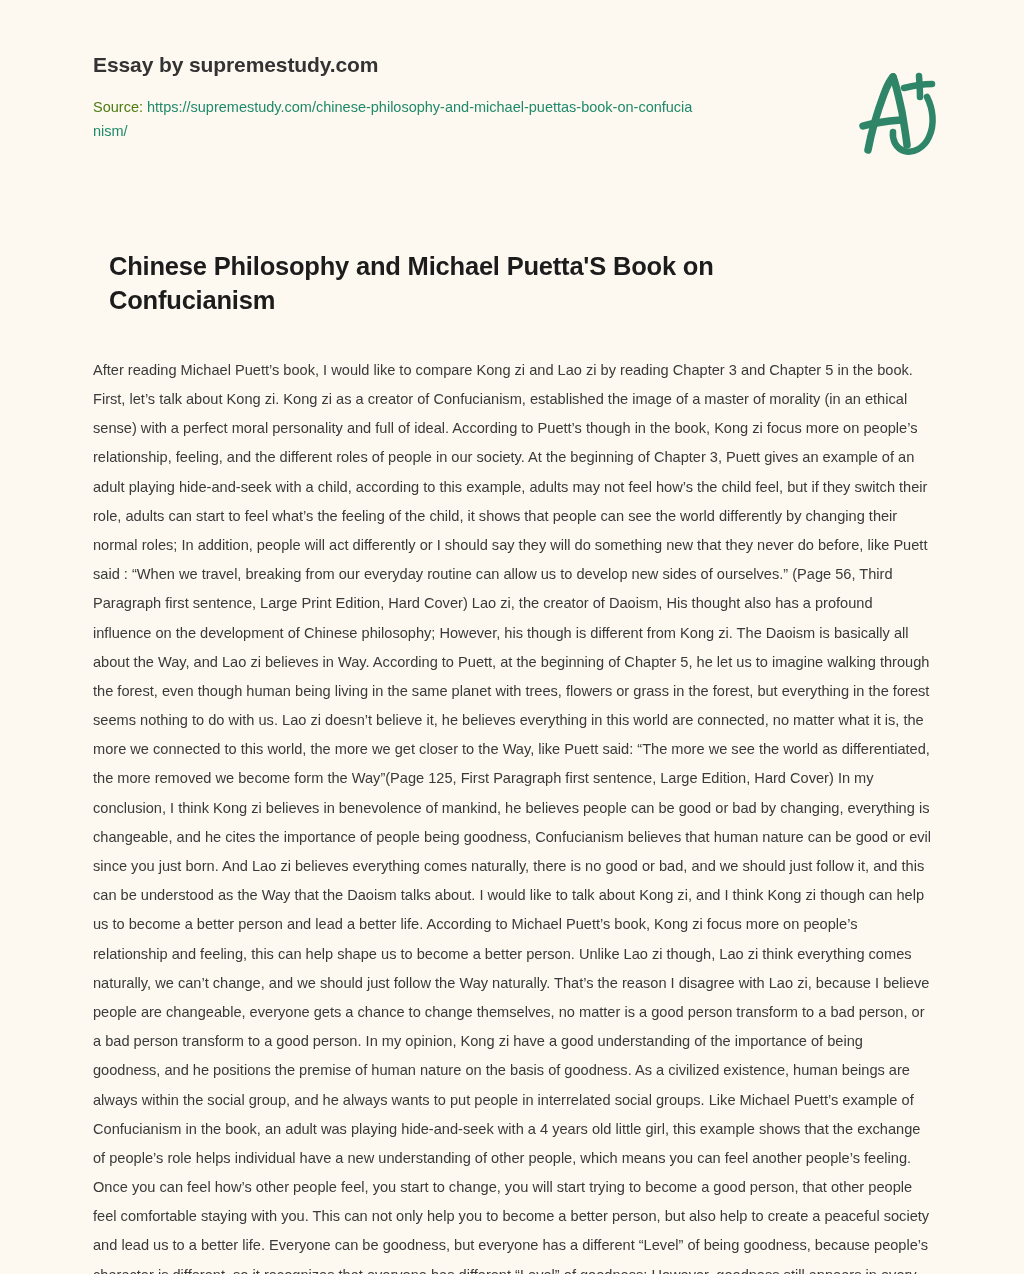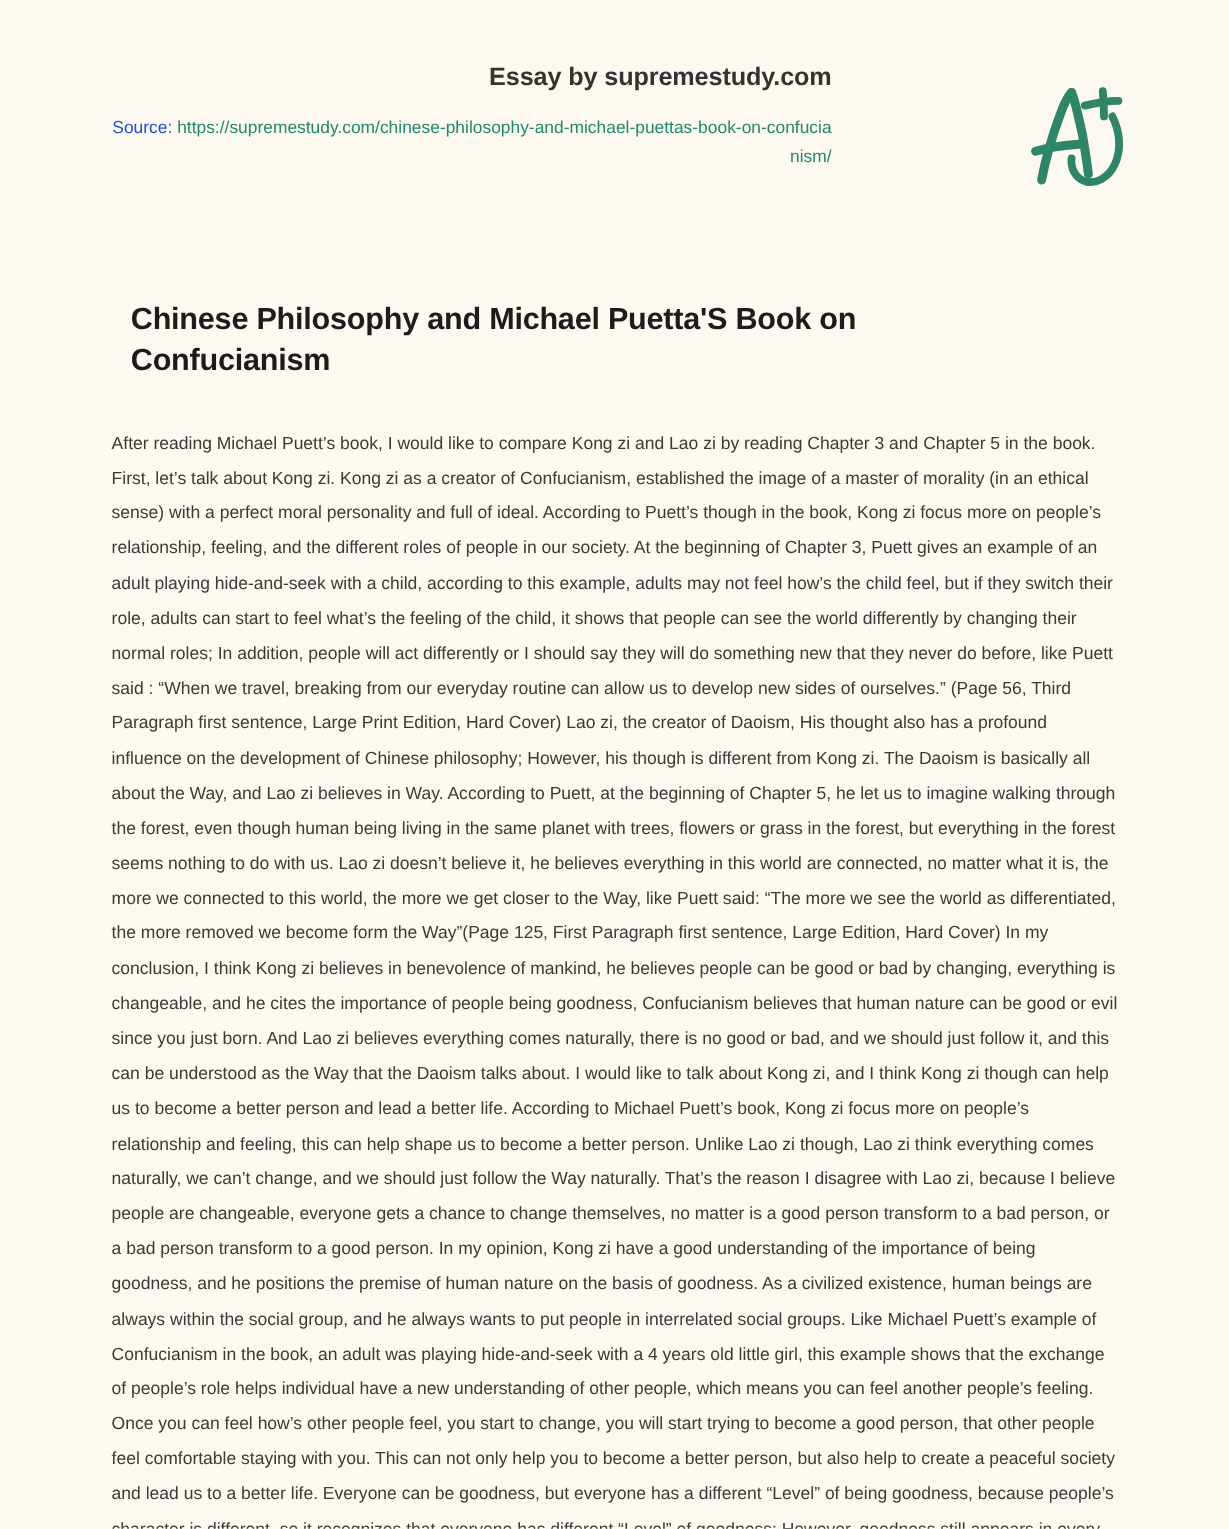--- a/index.html
+++ b/index.html
@@ -29,21 +29,20 @@
     left: 93px;
     top: 52px;
     right: 60px;
     display: flex;
     align-items: flex-start;
     justify-content: space-between;
   }
 
   .header-left {
     max-width: 730px;
-    text-align: right;
   }
 
   .essay-by {
     font-size: 21px;
     font-weight: bold;
     color: #333333;
     letter-spacing: -0.1px;
     line-height: 1.25;
     margin: 0;
   }
@@ -51,21 +50,21 @@
   .source-line {
     margin-top: 18px;
     font-size: 14.5px;
     line-height: 1.62;
     color: #8c8c8c;
     max-width: 600px;
     word-break: break-all;
   }
 
   .source-label {
-    color: #1d4ed8;
+    color: #4d7c0f;
   }
 
   .source-url {
     color: #1f8a6b;
     text-decoration: none;
   }
 
   
   .logo {
     position: absolute;

